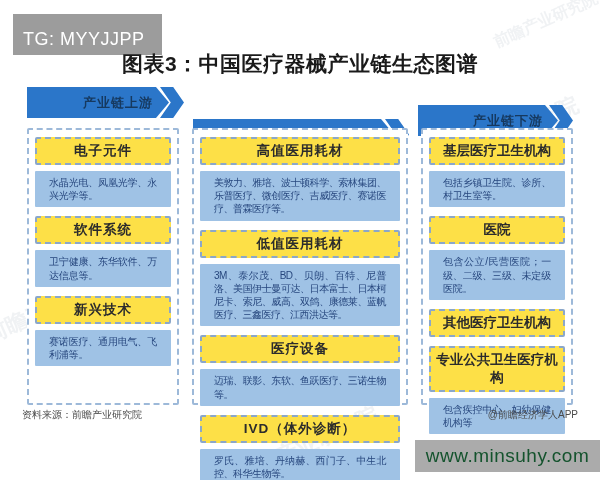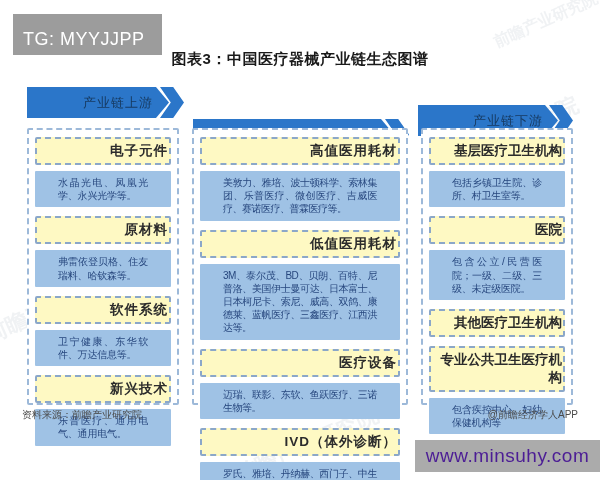--- a/index.html
+++ b/index.html
@@ -11,35 +11,35 @@
   }
   
   .tg-badge{
     position:absolute;left:13px;top:14px;height:32px;min-width:127px;
     background:#9c9c9c;color:#fff;font-size:18px;line-height:32px;
     padding:9px 12px 0 10px;letter-spacing:.5px;
   }
   
   .page-title{
     position:absolute;top:50px;left:0;width:100%;text-align:center;
-    font-size:15px;font-weight:bold;color:#1a1a1a;letter-spacing:.5px;
+    font-size:21px;font-weight:bold;color:#1a1a1a;letter-spacing:.5px;
   }
   
   .arrows{
     position:absolute;top:87px;left:27px;right:27px;height:31px;
     display:flex;justify-content:space-between;
   }
   .arrow{display:flex;align-items:stretch;height:31px;}
   .arrow.a0{width:157px;}
   .arrow.a1{width:216px;margin-top:32px;}
   .arrow.a2{width:155px;margin-top:18px;}
   .arrow-bar{
     flex:1;background:#2b76c9;display:flex;align-items:center;justify-content:center;
     clip-path:polygon(0 0,calc(100% - 13px) 0,100% 50%,calc(100% - 13px) 100%,0 100%);
-    color:#16395f;font-weight:normal;font-size:13px;letter-spacing:1px;
+    color:#16395f;font-weight:bold;font-size:13px;letter-spacing:1px;
     padding-right:8px;
     padding-left:48px;
   }
   .arrow-chev{
     width:24px;margin-left:-9px;background:#2b76c9;
     clip-path:polygon(0 0,55% 0,100% 50%,55% 100%,0 100%,45% 50%);
   }
   
   .cols{
     position:absolute;top:128px;left:27px;right:27px;min-height:277px;
@@ -48,41 +48,41 @@
   .col{
     border:2px dashed #9db9d9;border-radius:2px;background:#fff;
     padding:7px 6px;box-sizing:border-box;height:277px;
   }
   .col.c0{width:152px;}
   .col.c1{width:216px;}
   .col.c2{width:152px;}
   .sec{margin-bottom:9px;}
   .sec:last-child{margin-bottom:10px;}
   .sec-header{
-    border:2px dashed #8ba7c9;border-radius:2px;background:#fef9c3;
-    text-align:right;font-weight:bold;font-size:13.5px;color:#2c2c2c;
+    border:2px dashed #8ba7c9;border-radius:2px;background:#fde047;
+    text-align:center;font-weight:bold;font-size:13.5px;color:#2c2c2c;
     padding:3px 1px;letter-spacing:1px;
   }
   .c2 .sec-header{letter-spacing:0;}
   .sec-body{
     margin-top:6px;background:#9fc2e5;color:#27477e;
-    font-size:10px;line-height:1.32;padding:5px 23px;letter-spacing:-0.2px;
+    font-size:10px;line-height:1.32;padding:5px 14px;letter-spacing:-0.2px;
     border-radius:1px;text-align:justify;
   }
   .c1 .sec-body{letter-spacing:-0.5px;}
   
   .footer{
     position:absolute;top:408px;left:22px;right:22px;
     display:flex;justify-content:space-between;
     font-size:10px;color:#4a4a4a;
   }
   
   .site-bar{
     position:absolute;left:415px;top:440px;width:185px;height:32px;
-    background:#ababab;color:#4c1d95;display:flex;align-items:center;justify-content:center;
+    background:#ababab;color:#14532d;display:flex;align-items:center;justify-content:center;
     font-size:19px;letter-spacing:.5px;
   }
   
   .wm{
     position:absolute;color:rgba(150,160,180,.14);font-size:22px;font-weight:bold;
     transform:rotate(-24deg);pointer-events:none;white-space:nowrap;
   }
   .wm1{left:-20px;top:290px;}
   .wm2{left:230px;top:430px;}
   .wm3{left:430px;top:120px;}
@@ -116,30 +116,26 @@
 </div>
 
 <div class="cols">
 
   <div class="col c0">
     <div class="sec">
       <div class="sec-header">电子元件</div>
       <div class="sec-body">水晶光电、凤凰光学、永兴光学等。</div>
     </div>
     <div class="sec">
-      <div class="sec-header">原材料</div>
-      <div class="sec-body">弗雷依登贝格、住友瑞料、哈钦森等。</div>
-    </div>
-    <div class="sec">
       <div class="sec-header">软件系统</div>
       <div class="sec-body">卫宁健康、东华软件、万达信息等。</div>
     </div>
     <div class="sec">
       <div class="sec-header">新兴技术</div>
-      <div class="sec-body">乐普医疗、通用电气、通用电气。</div>
+      <div class="sec-body">赛诺医疗、通用电气、飞利浦等。</div>
     </div>
   </div>
 
   <div class="col c1">
     <div class="sec">
       <div class="sec-header">高值医用耗材</div>
       <div class="sec-body">美敦力、雅培、波士顿科学、索林集团、乐普医疗、微创医疗、吉威医疗、赛诺医疗、普霖医疗等。</div>
     </div>
     <div class="sec">
       <div class="sec-header">低值医用耗材</div>

